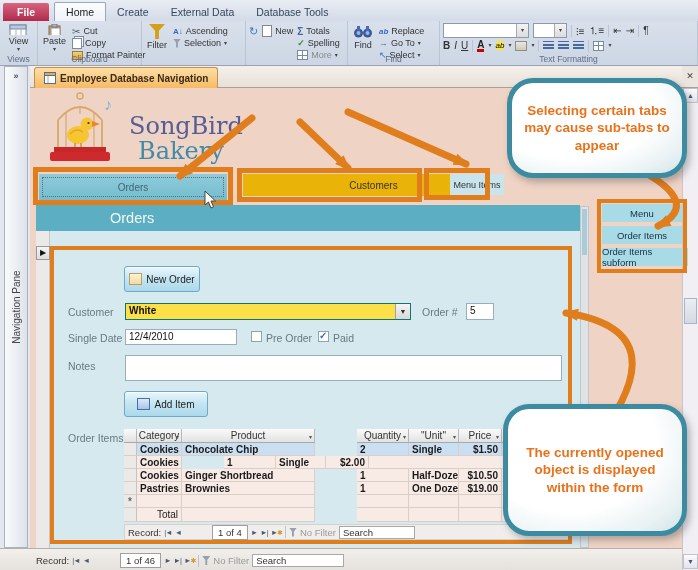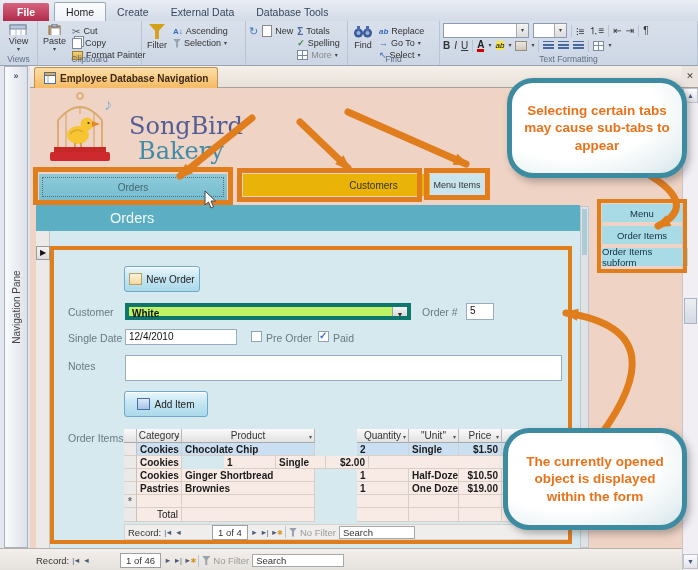--- a/index.html
+++ b/index.html
@@ -54,33 +54,33 @@
 
   
   .tabstrip{position:absolute;left:30px;top:66px;width:652px;height:22px;background:linear-gradient(#f5f0ea,#e8e1d9);border-bottom:1px solid #a89f96;box-sizing:border-box;z-index:1;}
   .doctab{display:inline-flex;align-items:center;gap:4px;height:20px;margin:1px 0 0 4px;padding:0 9px;background:linear-gradient(#fddfa8,#f6ba62);border:1px solid #c09050;border-bottom:none;border-radius:3px 3px 0 0;font-size:10px;font-weight:bold;color:#3a2a1a;}
   .docbg{position:absolute;left:30px;top:88px;width:652px;height:460px;background:#EFD3C5;z-index:1;}
 
   
   .navtab{position:absolute;display:flex;align-items:center;justify-content:center;font-size:10px;z-index:2;cursor:default;}
   .navtab.sel{background:linear-gradient(#8fcbda,#74bdcf);color:#46656f;outline:1px dotted #5a7078;outline-offset:-4px;}
   .navtab.n2{background:#eab308;color:#333;padding-left:44px;}
-  .navtab.n3{background:#c9e4ed;color:#333;font-size:9px;}
+  .navtab.n3{background:#c9e4ed;color:#333;font-size:9px;margin-left:20px;}
 
   .heading{position:absolute;left:36px;top:205px;width:544px;height:26px;background:#5CAFC2;color:#F2FAFB;font-size:14.5px;line-height:26px;padding-left:74px;box-sizing:border-box;z-index:2;}
   .formbg{position:absolute;left:36px;top:231px;width:544px;height:317px;background:#D6E9EF;z-index:1;}
   .selstrip{position:absolute;left:36px;top:231px;width:14px;height:317px;background:#eceae8;border-right:1px solid #c8c4c0;box-sizing:border-box;z-index:2;}
   .selbox{position:absolute;left:36px;top:246px;width:14px;height:14px;background:linear-gradient(#f4f4f4,#ddd);border:1px solid #9a9a9a;box-sizing:border-box;font-size:8px;color:#111;text-align:center;line-height:12px;z-index:3;}
 
   .formbtn{position:absolute;border:1px solid #6fa8c8;border-radius:3px;background:linear-gradient(#eaf7fc,#c6e6f2 45%,#abd9eb);display:flex;align-items:center;justify-content:center;gap:4px;font-size:10px;color:#222;box-shadow:inset 0 1px 0 #fff;z-index:3;box-sizing:border-box;}
   .fbic{width:11px;height:10px;border:1px solid #b8a060;background:linear-gradient(#fef2d8,#f5d9a0);display:inline-block;}
   .fbic.blue{border-color:#4a6fa5;background:linear-gradient(#dce8f8,#a8c4e8);}
   .flabel{position:absolute;font-size:10.5px;color:#687a80;z-index:3;}
   .tbox{position:absolute;background:#fff;border:1px solid #98aebc;box-sizing:border-box;font-size:10px;color:#111;padding:1px 3px;z-index:3;}
-  .combo{position:absolute;background:#bef264;border:4px solid #0f766e;box-sizing:border-box;display:flex;z-index:3;gap:45px;}
+  .combo{position:absolute;background:#fde047;border:1px solid #0f766e;box-sizing:border-box;display:flex;z-index:3;gap:45px;}
   .combo .val{flex:1;font-size:10px;font-weight:bold;color:#111;padding:1px 3px;}
   .combo .dbtn{width:14px;background:linear-gradient(#f4f4f4,#d8d8d8);border-left:1px solid #a0a0a0;font-size:7px;color:#333;text-align:center;line-height:15px;}
   .cb{position:absolute;width:11px;height:11px;background:#fff;border:1px solid #8fa3b0;box-sizing:border-box;z-index:3;}
   .cb.checked::after{content:"✓";color:#3a6fc4;font-size:10px;font-weight:bold;position:absolute;left:0;top:-2px;}
 
   
   .grid{position:absolute;left:124px;top:429px;width:448px;z-index:3;font-size:10px;}
   .g-row{display:flex;height:13px;}
   .g-row.hd{height:14px;}
   .g-cell{border-right:1px solid #d9cfc7;border-bottom:1px solid #d9cfc7;box-sizing:border-box;padding:0 3px;overflow:hidden;white-space:nowrap;display:flex;align-items:center;font-weight:600;color:#1a1a1a;}
@@ -531,21 +531,21 @@
     <path d="M252,118 L180,176" fill="none" stroke="#E07D1D" stroke-width="7" stroke-linecap="round" marker-end="url(#ah)"></path>
     <path d="M300,122 L348,168" fill="none" stroke="#E07D1D" stroke-width="7" stroke-linecap="round" marker-end="url(#ah)"></path>
     <path d="M348,112 L466,164" fill="none" stroke="#E07D1D" stroke-width="7" stroke-linecap="round" marker-end="url(#ah)"></path>
     <path d="M640,170 C678,190 690,210 658,226" fill="none" stroke="#E07D1D" stroke-width="7" stroke-linecap="round" marker-end="url(#ah)"></path>
     <path d="M600,436 C644,376 652,326 566,313" fill="none" stroke="#E07D1D" stroke-width="7" stroke-linecap="round" marker-end="url(#ah)"></path>
   </svg>
 
   <div class="callout" style="left:507px;top:78px;width:180px;height:100px">
     <div class="callout-text">Selecting certain tabs may cause sub-tabs to appear</div>
   </div>
-  <div class="callout" style="left:503px;top:428px;width:184px;height:102px">
+  <div class="callout" style="left:503px;top:404px;width:184px;height:132px">
     <div class="callout-text">The currently opened object is displayed within the form</div>
   </div>
 
   <svg class="cursor" style="left:203px;top:190px" width="14" height="20">
     <path d="M2,1 L2,15 L5.5,12 L8,18 L10.5,16.8 L8,11 L12.5,11 Z" fill="#fff" stroke="#444" stroke-width="1"></path>
   </svg>
 
 </div>
 
 </body></html>

